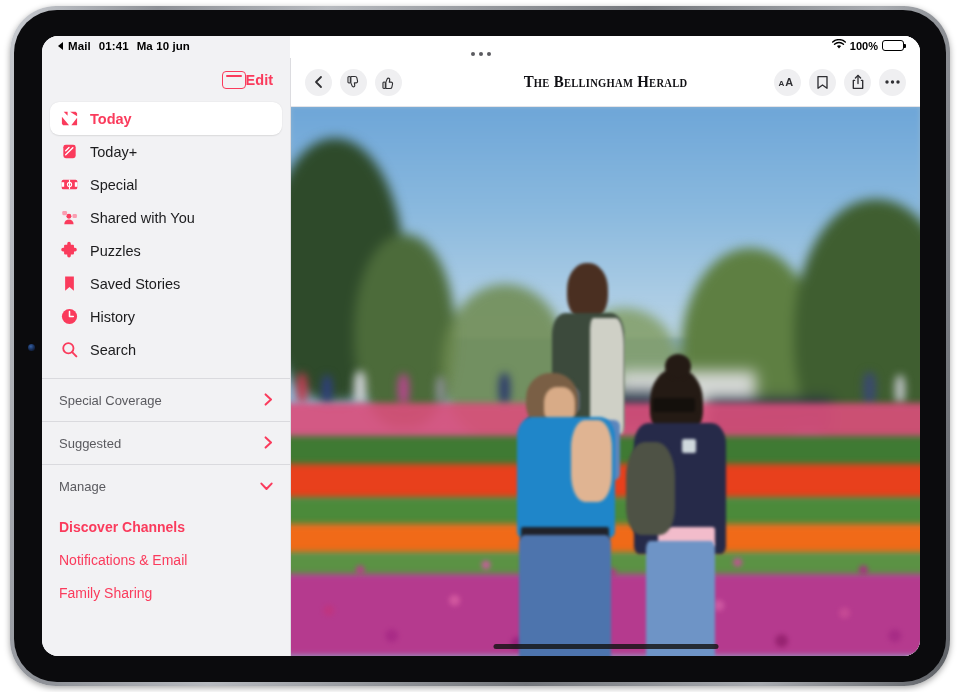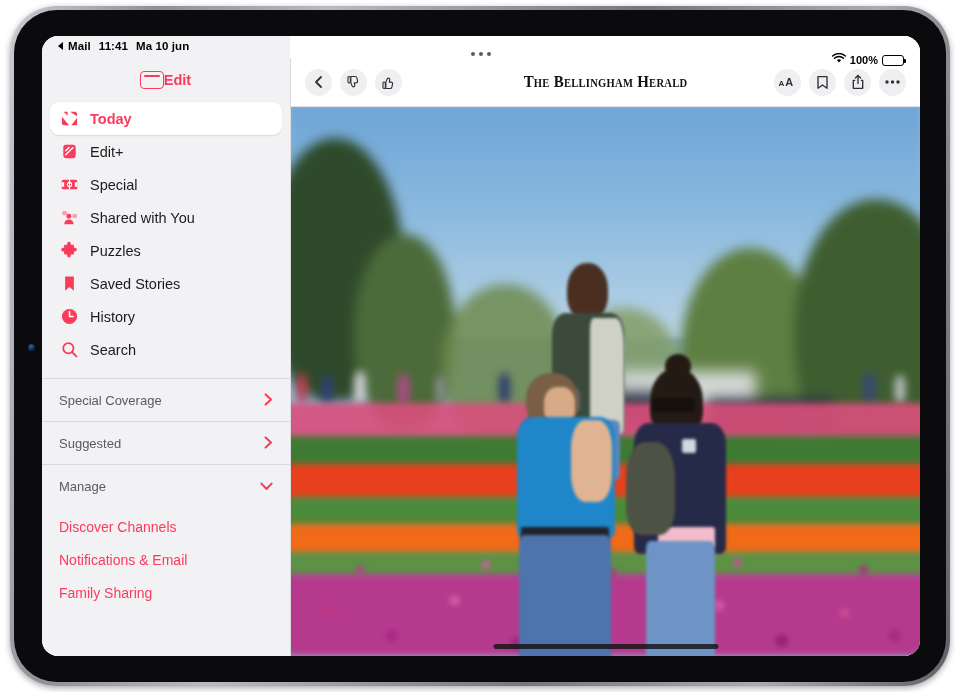--- a/index.html
+++ b/index.html
@@ -104,27 +104,26 @@
     width: 4px; height: 4px;
     border-radius: 50%;
     background: #5b5b60;
     margin: 0 2px;
   }
   .status-right {
     position: absolute;
     right: 16px;
     top: 3px;
     display: flex;
-    align-items: flex-end;
+    align-items: center;
     gap: 4px;
     font-size: 11px;
     font-weight: bold;
     color: #000;
     z-index: 2;
-    margin-top: 14px;
   }
   .battery {
     width: 22px; height: 11px;
     border: 1.3px solid #000;
     border-radius: 3px;
     position: relative;
     padding: 1px;
     box-sizing: border-box;
   }
   .battery::after {
@@ -155,21 +154,21 @@
     background: #f2f2f4;
     display: flex;
     flex-direction: column;
     border-right: 0.5px solid #dcdce0;
     overflow: hidden;
   }
   .sb-top {
     height: 44px;
     display: flex;
     align-items: center;
-    justify-content: center;
+    justify-content: flex-end;
     padding: 0 17px 0 16px;
     box-sizing: border-box;
   }
   .panel-icon {
     width: 24px; height: 18px;
     border: 1.8px solid #fa3b5c;
     border-radius: 4px;
     position: relative;
     box-sizing: border-box;
   }
@@ -235,21 +234,21 @@
   }
   .sb-link {
     height: 33px;
     display: flex;
     align-items: center;
     padding: 0 17px;
     font-size: 14px;
     color: #fa3b5c;
     cursor: pointer;
   }
-  .sb-link.first { margin-top: 3px; }
+  .sb-link.first { margin-top: 3px; font-weight: bold; }
 
   
   .content {
     flex: 1 1 auto;
     display: flex;
     flex-direction: column;
     min-width: 0;
     background: #fef9c3;
   }
   .toolbar {
@@ -387,21 +386,21 @@
   <div class="bezel-dot"></div>
 
   <div class="screen">
 
     <div class="statusbar">
       <div class="statusbar-right-bg"></div>
 
       <div class="status-left">
         <span class="back-tri"></span>
         <span>Mail</span>
-        <span>11:41</span>
+        <span>01:41</span>
         <span>Ma 10 jun</span>
       </div>
 
       <div class="status-dots">
         <span></span><span></span><span></span>
       </div>
 
       <div class="status-right">
         <span>
           <svg width="14" height="11" viewBox="0 0 14 11">
@@ -438,21 +437,21 @@
           </div>
 
           <div class="sb-row">
             <span class="sb-ico">
               <svg width="19" height="19" viewBox="0 0 20 20">
                 <rect x="3.5" y="3" width="13" height="14" rx="2.6" fill="#fa3b5c"></rect>
                 <path d="M6 13.5 L13.5 6" stroke="#fff" stroke-width="1.5" stroke-linecap="round"></path>
                 <path d="M6 9.2 L9.5 5.8" stroke="#fff" stroke-width="1.5" stroke-linecap="round"></path>
               </svg>
             </span>
-            <span>Edit+</span>
+            <span>Today+</span>
           </div>
 
           <div class="sb-row">
             <span class="sb-ico">
               <svg width="19" height="19" viewBox="0 0 20 20">
                 <rect x="1.8" y="5" width="16.4" height="10" rx="1.6" fill="#fa3b5c"></rect>
                 <rect x="1.8" y="7.6" width="2.6" height="4.8" fill="#fff"></rect>
                 <rect x="15.6" y="7.6" width="2.6" height="4.8" fill="#fff"></rect>
                 <rect x="9.4" y="5" width="1.2" height="10" fill="#fff"></rect>
                 <circle cx="10" cy="10" r="2.2" fill="none" stroke="#fff" stroke-width="1.2"></circle>

